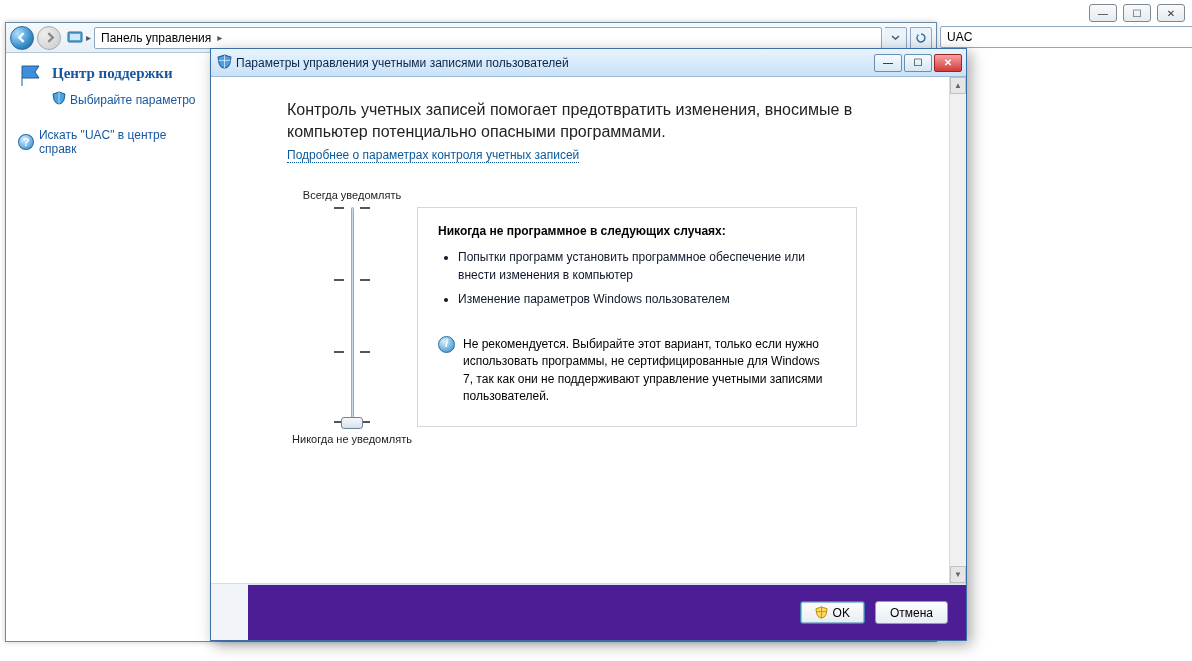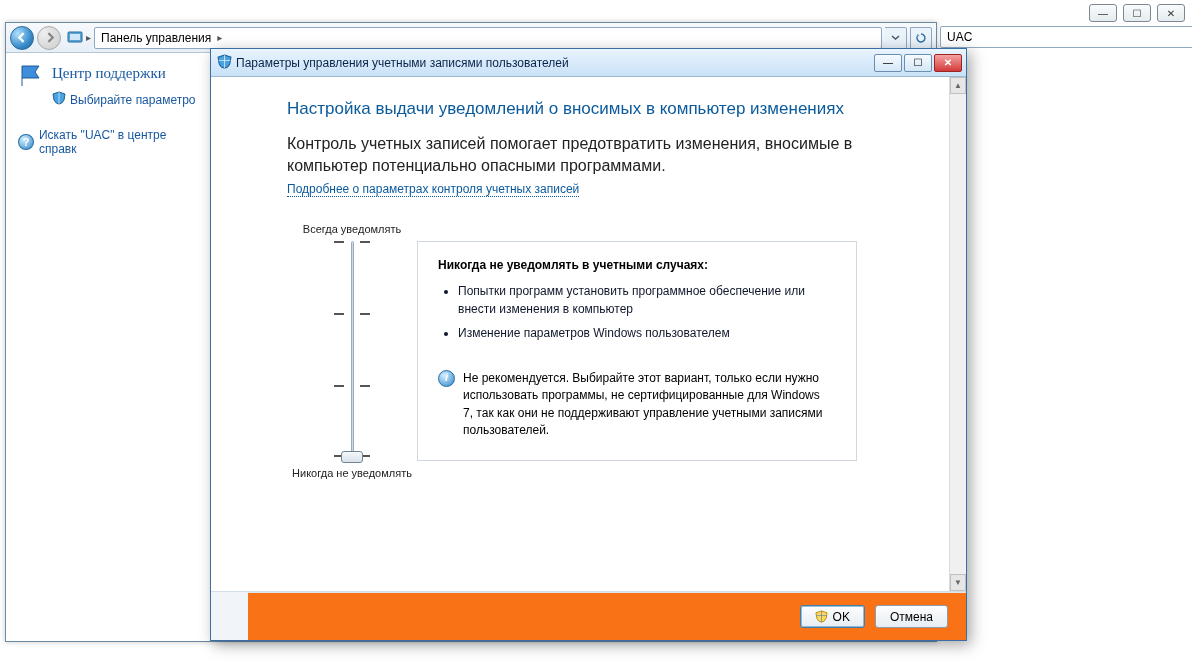--- a/index.html
+++ b/index.html
@@ -66,21 +66,21 @@
       display:flex;align-items:center;padding:0 6px;font-size:12px;
       border-radius:2px;
     }
     .addr-ref{width:22px;height:22px;border:1px solid #8fa8c0;border-left:none;display:flex;align-items:center;justify-content:center;background:#eaf2fa;border-radius:0 2px 2px 0;cursor:pointer}
     .explorer-body{
       display:flex;height:calc(100% - 30px);
     }
     .sidebar{
       width:210px;border-right:1px solid #e0e6ec;padding:10px 8px 8px 12px;
     }
-    .flag-row{display:flex;gap:8px;align-items:flex-start;}
+    .flag-row{display:flex;gap:8px;align-items:flex-start;font-weight:bold;}
     .flag-ico{width:26px;height:26px;flex-shrink:0}
     .cp-title{font-size:15px;color:#17579f;font-family:"Segoe UI";margin-top:2px}
     .cp-sub{display:flex;align-items:center;gap:4px;margin-left:34px;margin-top:2px;color:#17579f;font-size:12px;cursor:pointer}
     .help-row{display:flex;align-items:center;gap:5px;margin-top:20px;color:#17579f;font-size:12px;cursor:pointer}
     .help-ico{width:16px;height:16px;border-radius:50%;background:radial-gradient(circle at 35% 30%, #d4f0ff, #2f85c9);border:1px solid #226da6;display:flex;align-items:center;justify-content:center;color:#fff;font-size:11px;font-weight:bold}
 
     
     .search-box{
       position:absolute;
       top:26px; left:940px;
@@ -145,21 +145,21 @@
       min-height:220px;
     }
     .lp-heading{font-weight:bold;font-size:12px;margin-bottom:10px}
     .lp-list{list-style:disc;margin-left:20px;font-size:12px;line-height:1.5;color:#0f172a}
     .lp-list li{margin-bottom:6px;max-width:360px}
     .lp-note{display:flex;gap:8px;margin-top:28px;font-size:12px;line-height:1.45;max-width:390px}
     .info-ico{width:17px;height:17px;border-radius:50%;background:radial-gradient(circle at 35% 30%, #d4f0ff, #2f85c9);border:1px solid #226da6;flex-shrink:0;display:flex;align-items:center;justify-content:center;color:#fff;font-size:11px;font-style:italic;font-weight:bold}
 
     
     .button-bar{
-      height:48px;background:#f97316;display:flex;align-items:center;justify-content:flex-end;
+      height:56px;background:#4c1d95;display:flex;align-items:center;justify-content:flex-end;
       gap:10px;padding:0 18px;border-top:1px solid #dfe5ec;margin-left:37px;
     }
     .btn{
       height:23px;padding:0 14px;border:1px solid #8b9db0;border-radius:3px;
       background:linear-gradient(#fdfefe,#e7edf3);font-size:12px;cursor:pointer;
       display:flex;align-items:center;gap:5px;
     }
     .btn.focus{border-color:#3c7fb1;box-shadow:0 0 0 1px rgba(60,127,177,.5) inset}
     .shield-mini{width:13px;height:13px;display:inline-block}
     
@@ -258,21 +258,20 @@
     </span>
     <span class="title-text">Параметры управления учетными записями пользователей</span>
     <div class="win-ctrls">
       <div class="wc">—</div>
       <div class="wc">☐</div>
       <div class="wc close">✕</div>
     </div>
   </div>
 
   <div class="dialog-body">
-    <div class="dlg-heading">Настройка выдачи уведомлений о вносимых в компьютер изменениях</div>
     <div class="dlg-desc">Контроль учетных записей помогает предотвратить изменения, вносимые в компьютер потенциально опасными программами.</div>
     <span class="dlg-link">Подробнее о параметрах контроля учетных записей</span>
 
     <div class="slider-block">
       <div class="slider-col">
         <div class="sl-top-label">Всегда уведомлять</div>
         <div class="slider-track">
           <div class="track-line"></div>
           <div class="tick" style="top:0">
               <span></span>
@@ -289,21 +288,21 @@
           <div class="tick" style="top:214px">
               <span></span>
               <span></span>
             </div>
           <div class="thumb" style="top:210px"></div>
         </div>
         <div class="sl-bot-label">Никогда не уведомлять</div>
       </div>
 
       <div class="level-panel">
-        <div class="lp-heading">Никогда не уведомлять в учетными случаях:</div>
+        <div class="lp-heading">Никогда не программное в следующих случаях:</div>
         <ul class="lp-list">
           <li>Попытки программ установить программное обеспечение или внести изменения в компьютер</li>
           <li>Изменение параметров Windows пользователем</li>
         </ul>
         <div class="lp-note">
           <span class="info-ico">i</span>
           <span>Не рекомендуется. Выбирайте этот вариант, только если нужно использовать программы, не сертифицированные для Windows 7, так как они не поддерживают управление учетными записями пользователей.</span>
         </div>
       </div>
     </div>

